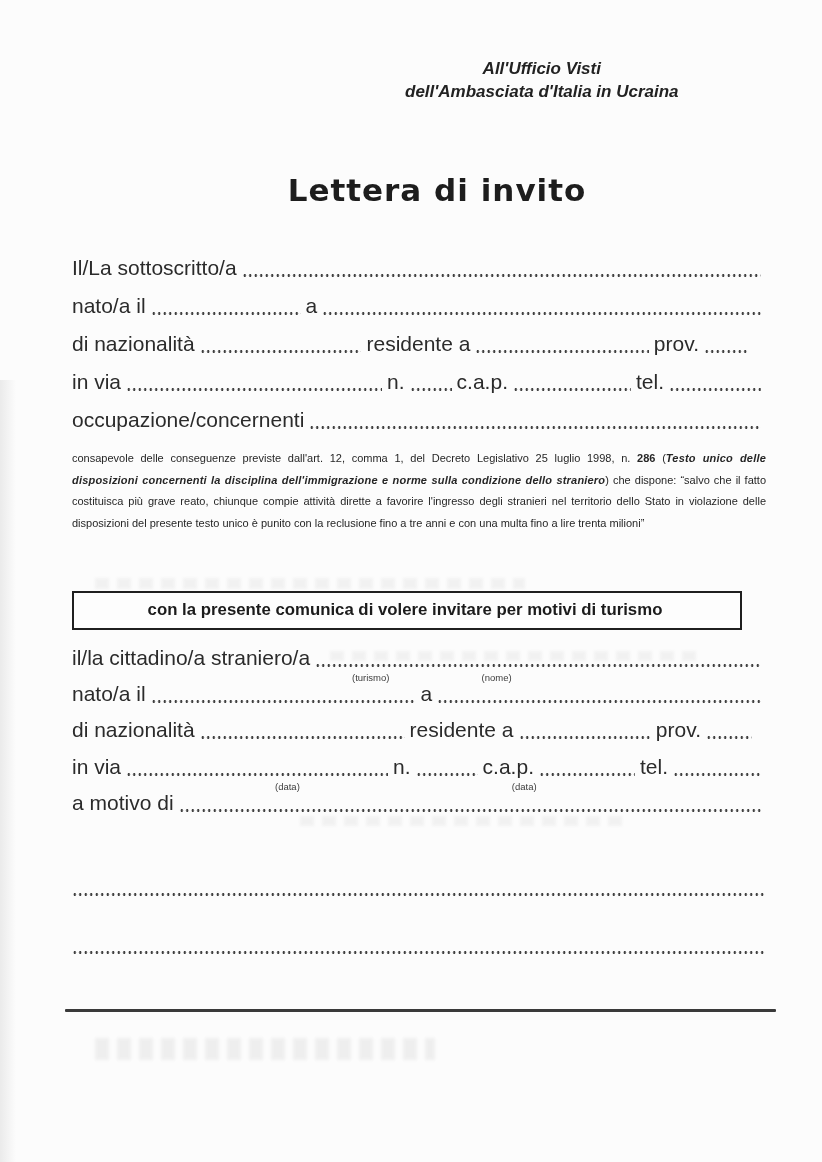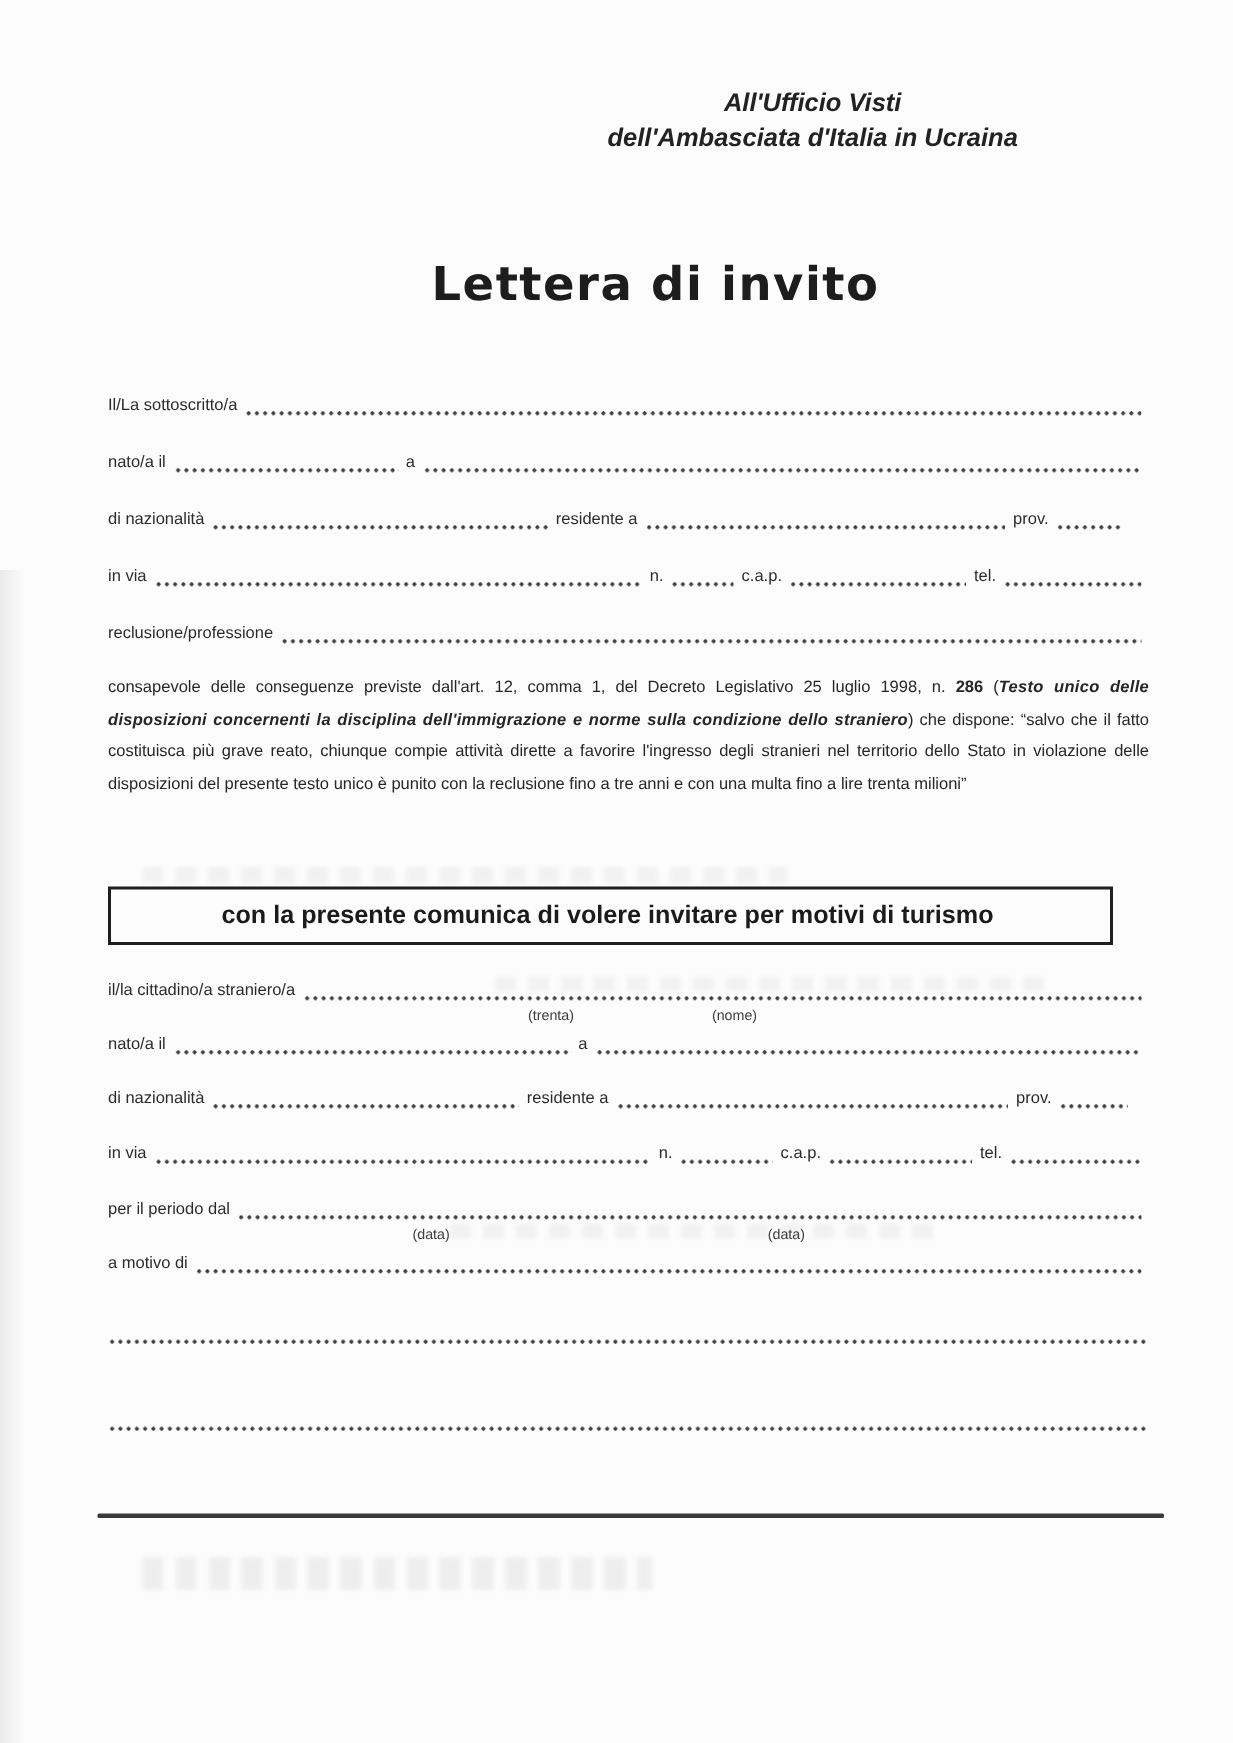--- a/index.html
+++ b/index.html
@@ -19,21 +19,21 @@
   
   .recipient { position:absolute; left:405px; top:57px;
     font-size:17px; font-weight:700; font-style:italic; line-height:23px; color:#222;text-align:center; }
   
   .title { position:absolute; top:172px; left:0; width:100%; text-align:center;
     transform:translateX(26px);
     font-family:"DejaVu Sans", sans-serif; font-weight:700;
     font-size:31px; letter-spacing:1px; color:#1d1d1d; }
   
   .formblock { position:absolute; left:72px; width:694px; }
-  .frow { display:flex; align-items:flex-end; height:22px; font-size:11px;
+  .frow { display:flex; align-items:flex-start; height:22px; font-size:21px;
     color:#2b2b2b; }
   .frow .lbl { white-space:pre; line-height:20px; }
   .dots { height:3px; align-self:flex-end; margin:0 5px 3px 5px;
     background-image:radial-gradient(circle, #404040 1.15px, rgba(0,0,0,0) 1.45px);
     background-size:5.5px 3px; background-repeat:repeat-x; background-position:left center; }
   .f1 { flex:1; } .f14 { flex:1.4; } .f15 { flex:1.5; }
   .w42{width:42px} .w44{width:44px;} .w46{width:46px} .w62{width:62px}
   .w88{width:88px} .w92{width:92px} .w96{width:96px} .w118{width:118px}
   .w150{width:150px} .w205{width:205px} .w265{width:265px}
   .mr14{margin-right:14px} .mr18{margin-right:18px}
@@ -98,36 +98,36 @@
       <span class="lbl">in via</span>
       <span class="dots f1"></span>
       <span class="lbl">n.</span>
       <span class="dots w42"></span>
       <span class="lbl">c.a.p.</span>
       <span class="dots w118"></span>
       <span class="lbl">tel.</span>
       <span class="dots w92"></span>
     </div>
     <div class="frow gap16">
-      <span class="lbl">reclusione/professione</span>
+      <span class="lbl">occupazione/concernenti</span>
       <span class="dots f1"></span>
     </div>
   </div>
 
   <p class="legal"><span>consapevole delle conseguenze previste dall'art. 12, comma 1, del Decreto Legislativo 25 luglio 1998, n. </span><b>286</b><span> (</span><i>Testo unico delle disposizioni concernenti la disciplina dell'immigrazione e norme sulla condizione dello straniero</i><span>) che dispone: “salvo che il fatto costituisca più grave reato, chiunque compie attività dirette a favorire l'ingresso degli stranieri nel territorio dello Stato in violazione delle disposizioni del presente testo unico è punito con la reclusione fino a tre anni e con una multa fino a lire trenta milioni”</span></p>
 
   <div class="banner">con la presente comunica di volere invitare per motivi di turismo</div>
 
   <div class="formblock" style="top:648px;">
     <div class="frow">
       <span class="lbl">il/la cittadino/a straniero/a</span>
       <span class="dots f1"></span>
     </div>
     <div class="subrow">
-      <span style="margin-left:280px;">(trenta)</span>
+      <span style="margin-left:280px;">(turismo)</span>
       <span style="margin-left:92px;">(nome)</span>
     </div>
     <div class="frow">
       <span class="lbl">nato/a il</span>
       <span class="dots w265"></span>
       <span class="lbl">a</span>
       <span class="dots f1"></span>
     </div>
     <div class="frow gap14">
       <span class="lbl">di nazionalità</span>
@@ -140,24 +140,20 @@
     <div class="frow gap15">
       <span class="lbl">in via</span>
       <span class="dots f1"></span>
       <span class="lbl">n.</span>
       <span class="dots w62"></span>
       <span class="lbl">c.a.p.</span>
       <span class="dots w96"></span>
       <span class="lbl">tel.</span>
       <span class="dots w88"></span>
     </div>
-    <div class="frow gap15">
-      <span class="lbl">per il periodo dal</span>
-      <span class="dots f1"></span>
-    </div>
     <div class="subrow">
       <span style="margin-left:203px;">(data)</span>
       <span style="margin-left:212px;">(data)</span>
     </div>
     <div class="frow">
       <span class="lbl">a motivo di</span>
       <span class="dots f1"></span>
     </div>
   </div>
 

